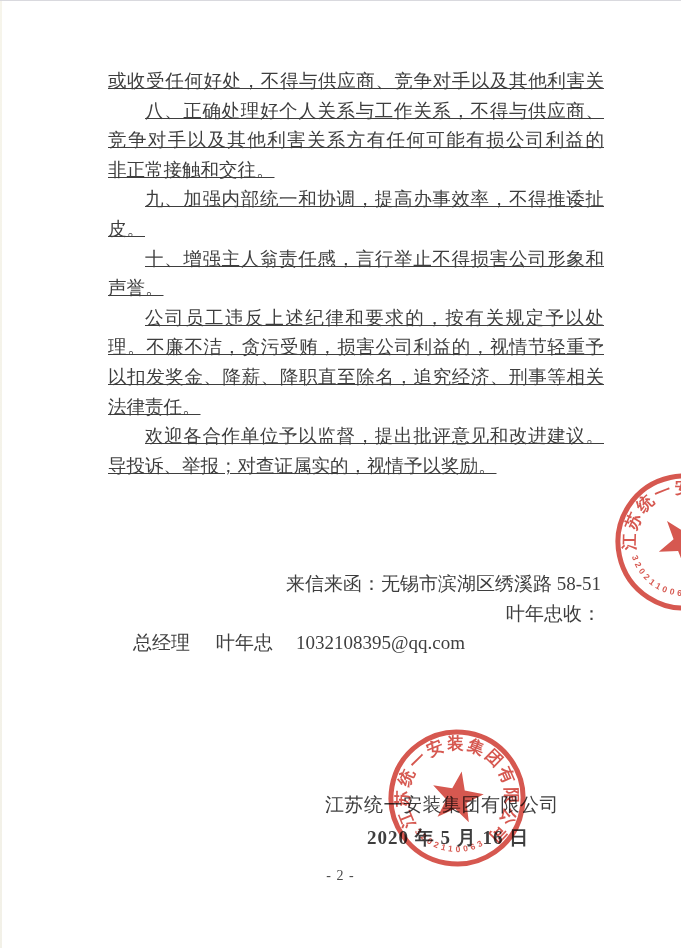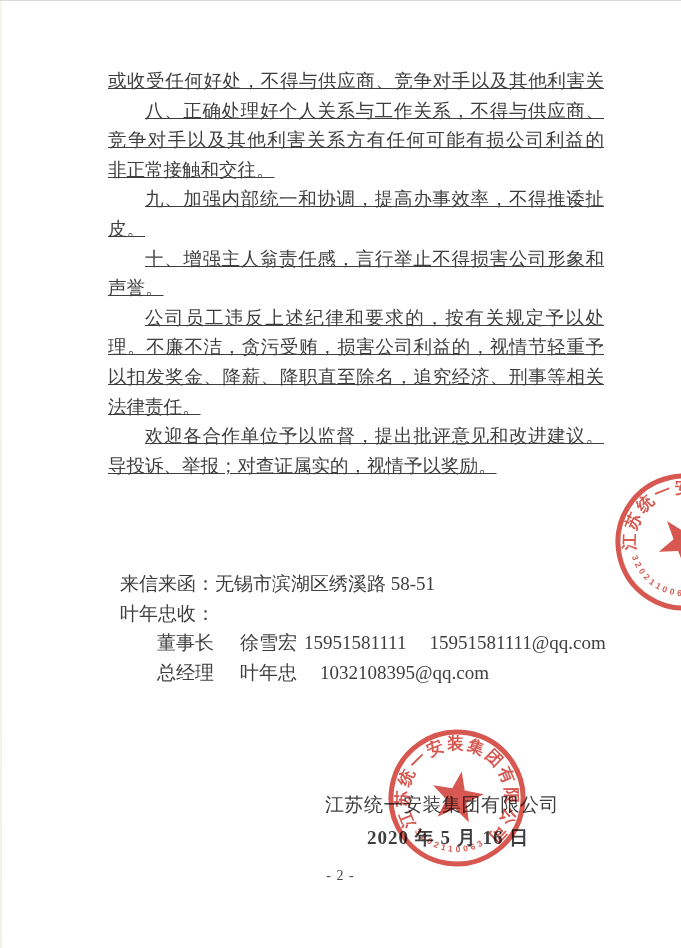--- a/index.html
+++ b/index.html
@@ -21,22 +21,22 @@
   
   .body-text {
     position: absolute; left: 108px; top: 66px; width: 496px;
     font-size: 18.5px; line-height: 29.6px; color: #3e3e3e;
   }
   .body-text .line { height: 29.6px; white-space: nowrap; text-decoration: underline; }
   .body-text .line.fill { white-space: normal; text-align: justify; text-align-last: justify; }
   .body-text .line.indent { padding-left: 37px; }
   
   .contact {
-    position: absolute; left: 120px; top: 568px; width: 505px;
-    font-size: 19px; line-height: 29.6px; color: #3e3e3e;
+    position: absolute; left: 96px; top: 568px; width: 505px;
+    font-size: 19px; line-height: 29.6px; color: #3e3e3e; text-align: right;
   }
   .contact .c-line { height: 29.6px; white-space: nowrap; }
   .contact .c-indent2 { padding-left: 92px; }
   .contact .person { padding-left: 37px; display: flex; }
   .contact .p-name  { margin-left: 26px; }
   .contact .p-phone { margin-left: 7px; }
   .contact .p-email { margin-left: 23px; }
   
   .sign-company {
     position: absolute; left: 325px; top: 791px;
@@ -104,26 +104,20 @@
 
   <div class="contact">
     <div class="c-line">
       <span>来信来函：</span><span>无锡市滨湖区绣溪路 58-51</span>
     </div>
     <div class="c-line">
       <span>叶年忠收：</span>
     </div>
     <div>
 
-        <div class="c-line person">
-          <span class="p-title">董事长</span>
-          <span class="p-name">徐雪宏</span>
-          <span class="p-phone">15951581111</span>
-          <span class="p-email">15951581111@qq.com</span>
-        </div>
 
         <div class="c-line person">
           <span class="p-title">总经理</span>
           <span class="p-name">叶年忠</span>
           <span class="p-email">1032108395@qq.com</span>
         </div>
       </div>
   </div>
 
   <div class="sign-company">江苏统一安装集团有限公司</div>

